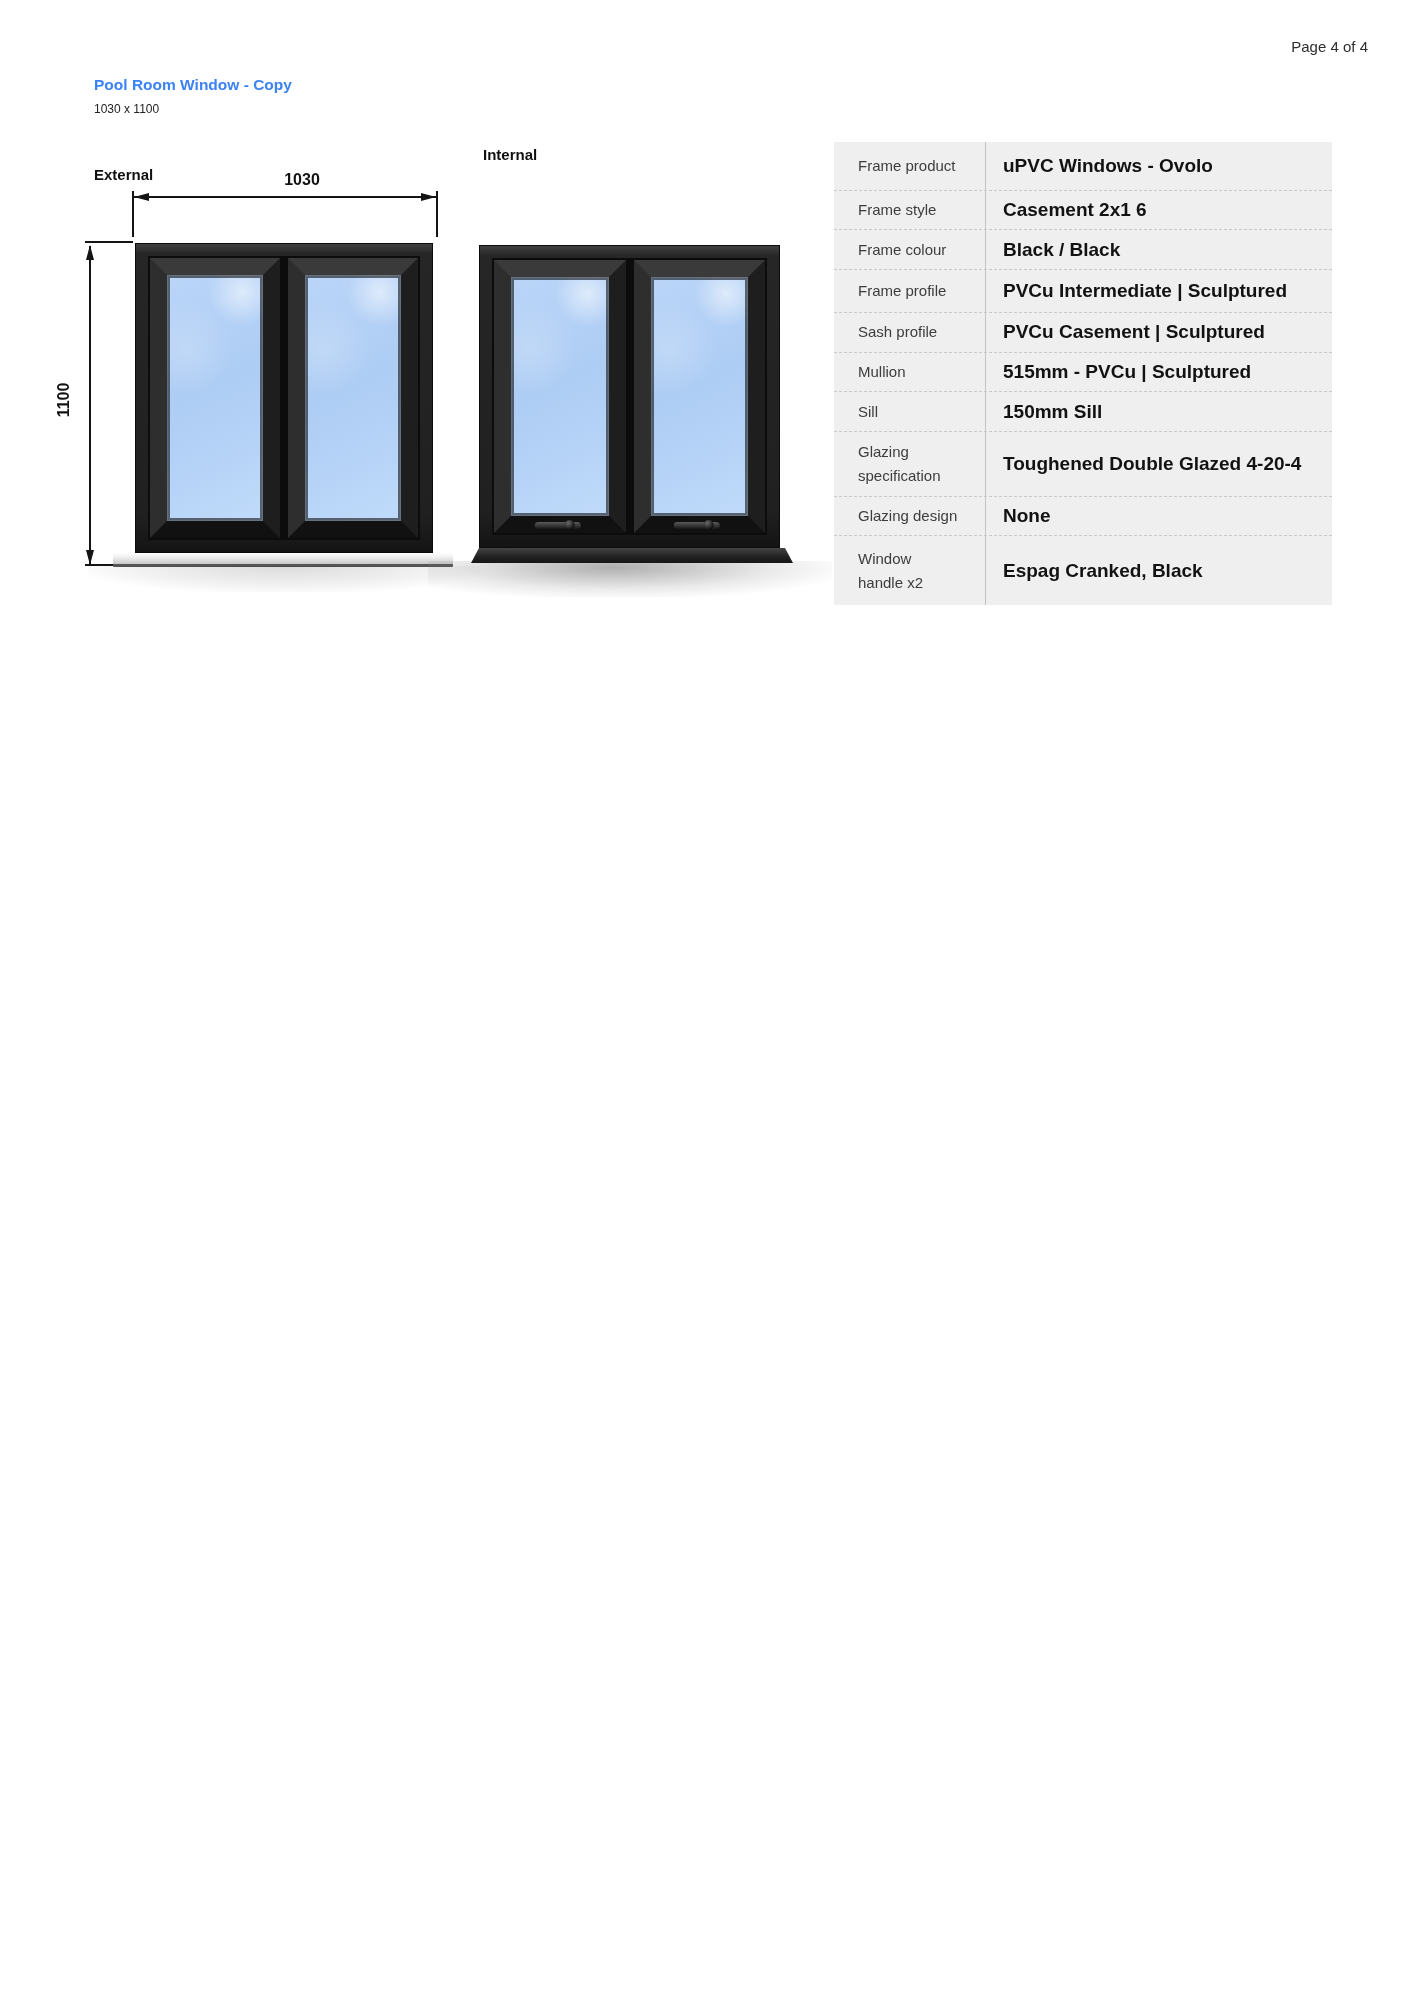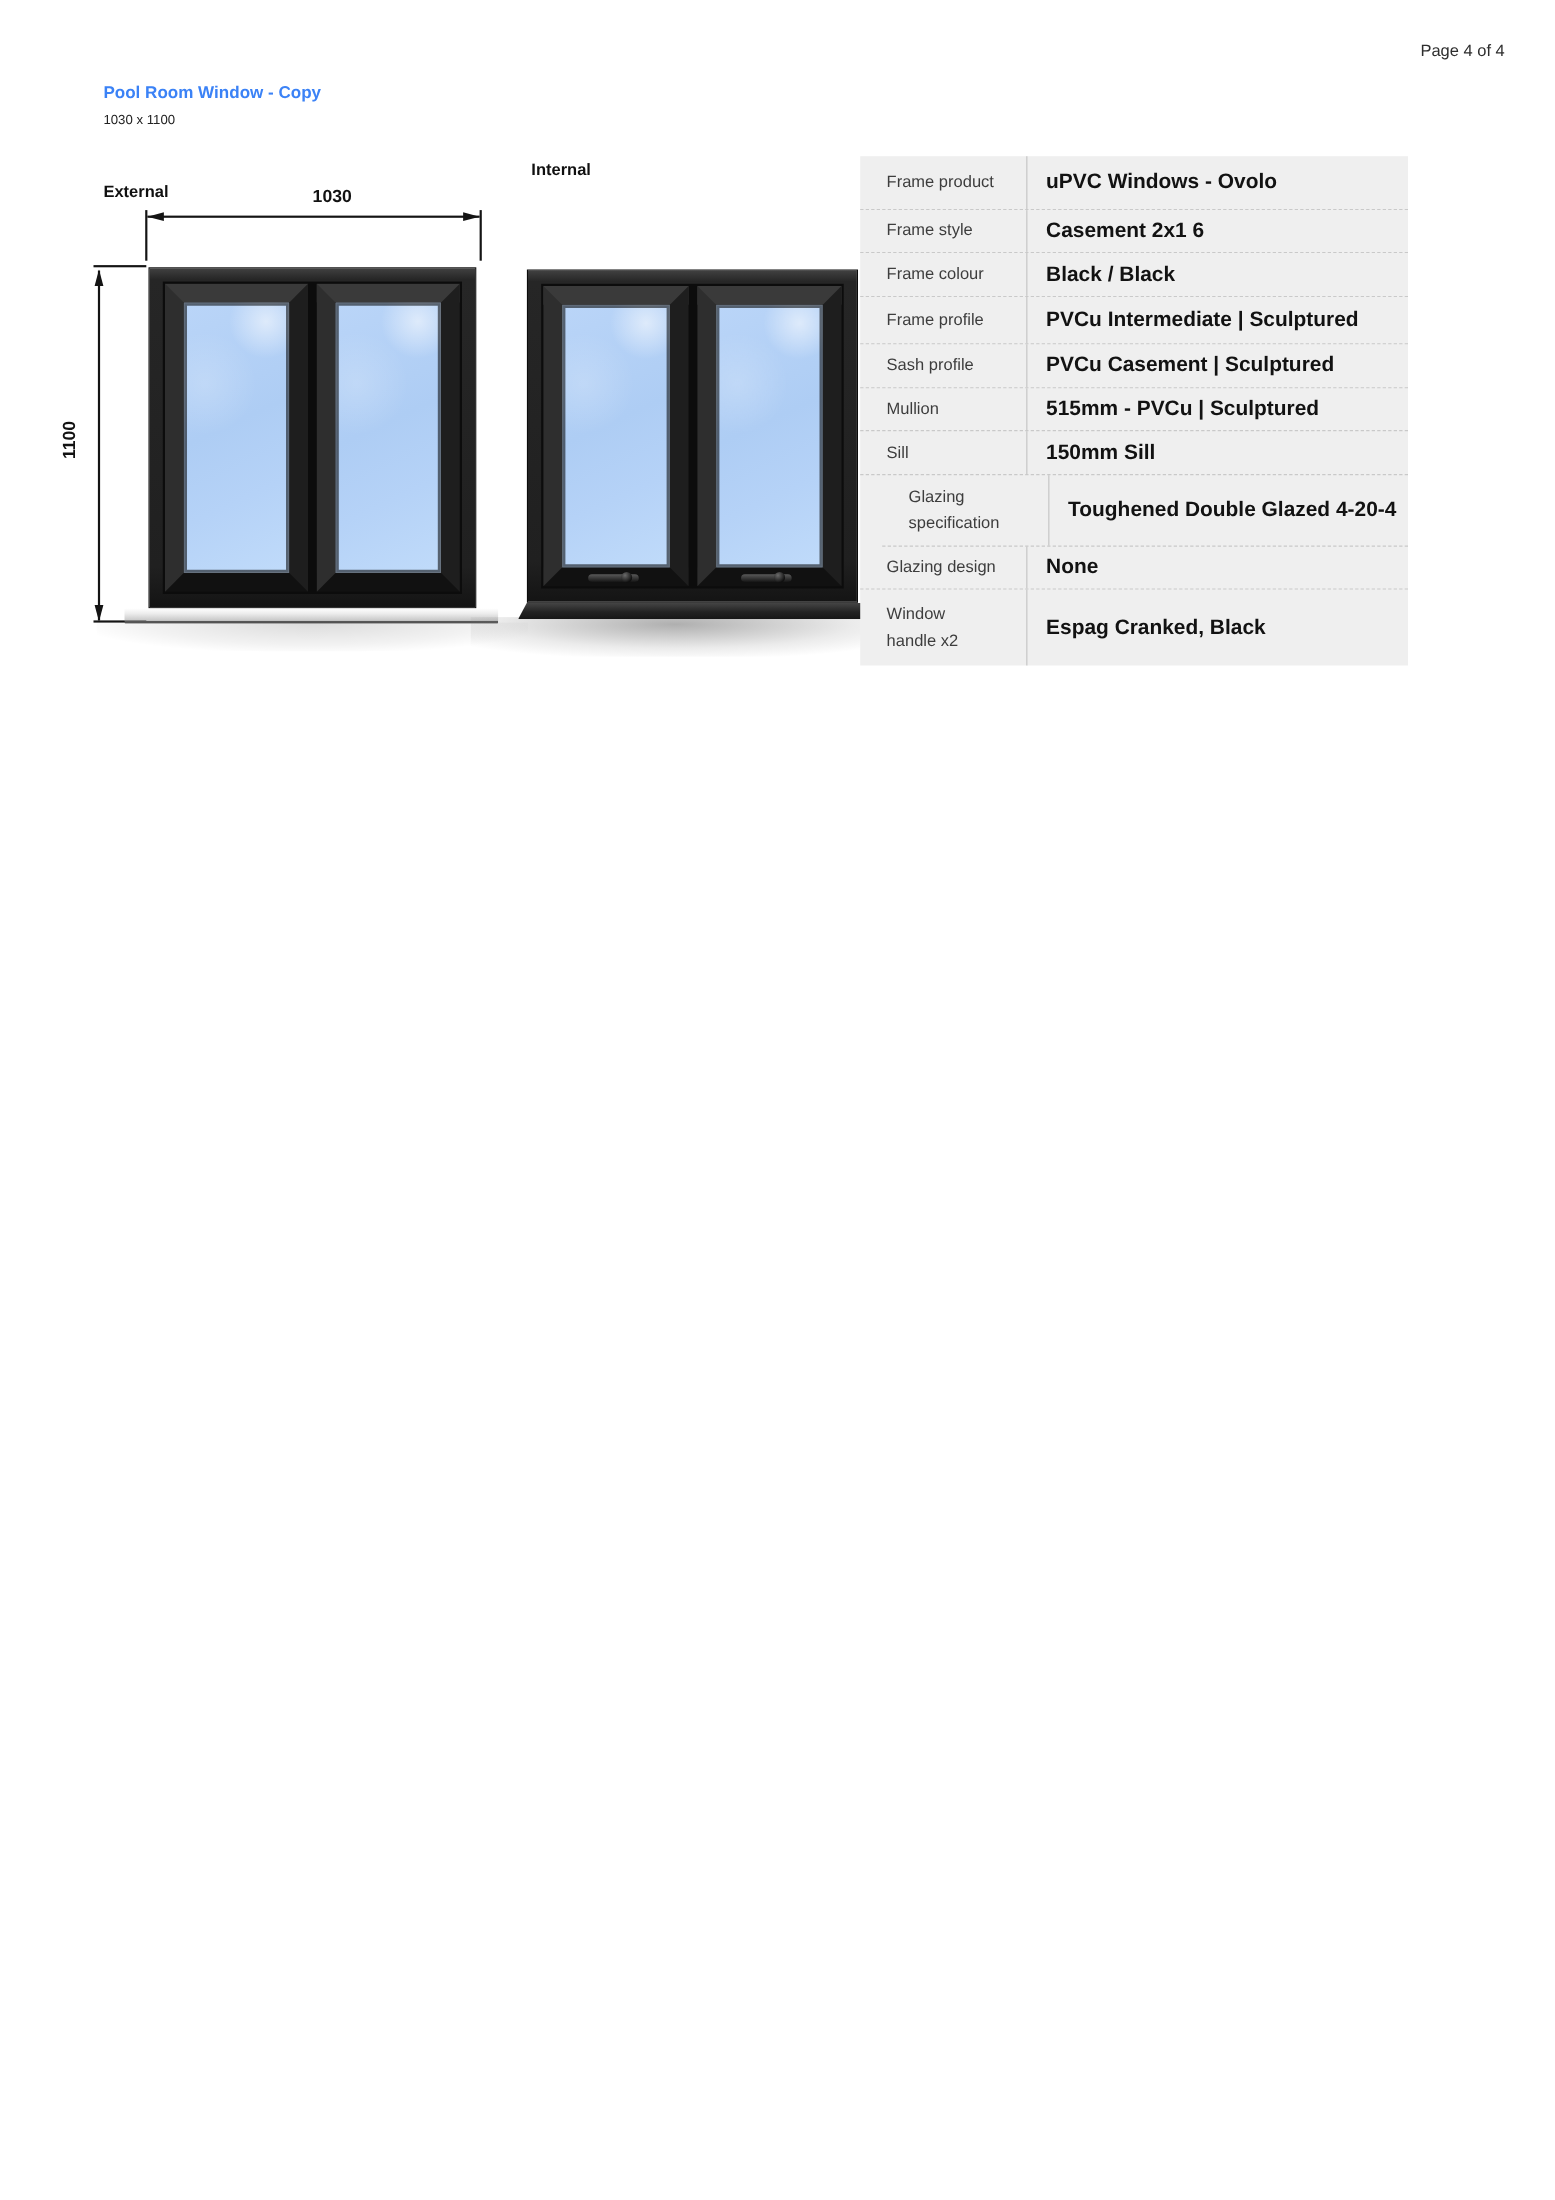--- a/index.html
+++ b/index.html
@@ -59,31 +59,31 @@
   .sill-int{left:471px;top:548px;width:322px;height:15px;
     background:linear-gradient(180deg,#454545 0,#232323 55%,#161616 100%);
     clip-path:polygon(8px 0, calc(100% - 8px) 0, 100% 100%, 0 100%);}
 
   .shadow-ext{left:88px;top:566px;width:392px;height:26px;
     background:radial-gradient(ellipse at 50% 0%, rgba(0,0,0,0.14) 0, rgba(0,0,0,0.05) 55%, rgba(0,0,0,0) 78%);}
   .shadow-int{left:428px;top:561px;width:404px;height:36px;
     background:radial-gradient(ellipse at 46% 18%, rgba(55,55,55,0.40) 0, rgba(120,120,120,0.15) 52%, rgba(0,0,0,0) 78%);}
 
   
-  .spec-table{left:782px;top:142px;width:498px;height:463px;background:#efefef;
+  .spec-table{left:834px;top:142px;width:498px;height:463px;background:#efefef;
     display:flex;flex-direction:column;box-sizing:border-box;}
   .trow{display:flex;box-sizing:border-box;border-bottom:1px dashed #c9c9c9;}
   .trow:last-child{border-bottom:none;}
   .tlabel{width:152px;box-sizing:border-box;border-right:1px solid #c2c2c2;
     padding:0 12px 0 24px;display:flex;align-items:center;
     font-size:15px;color:#3d3d3d;line-height:1.6;white-space:pre-line;}
   .tvalue{flex:1;padding-left:17px;display:flex;align-items:center;
     font-size:19px;font-weight:700;color:#121212;}
   .r0{height:53px;} .r1{height:43px;} .r2{height:44px;} .r3{height:46px;} .r4{height:44px;}
-  .r5{height:43px;} .r6{height:43px;} .r7{height:71px;margin-left:20px;} .r8{height:43px;} .r9{height:75px;}
+  .r5{height:43px;} .r6{height:43px;} .r7{height:71px;} .r8{height:43px;} .r9{height:75px;}
 </style>
 </head>
 <body>
 
 <div id="page">
 
   <div class="abs page-num">Page 4 of 4</div>
   <div class="abs title">Pool Room Window - Copy</div>
   <div class="abs subtitle">1030 x 1100</div>
   <div class="abs view-label ext-label">External</div>

